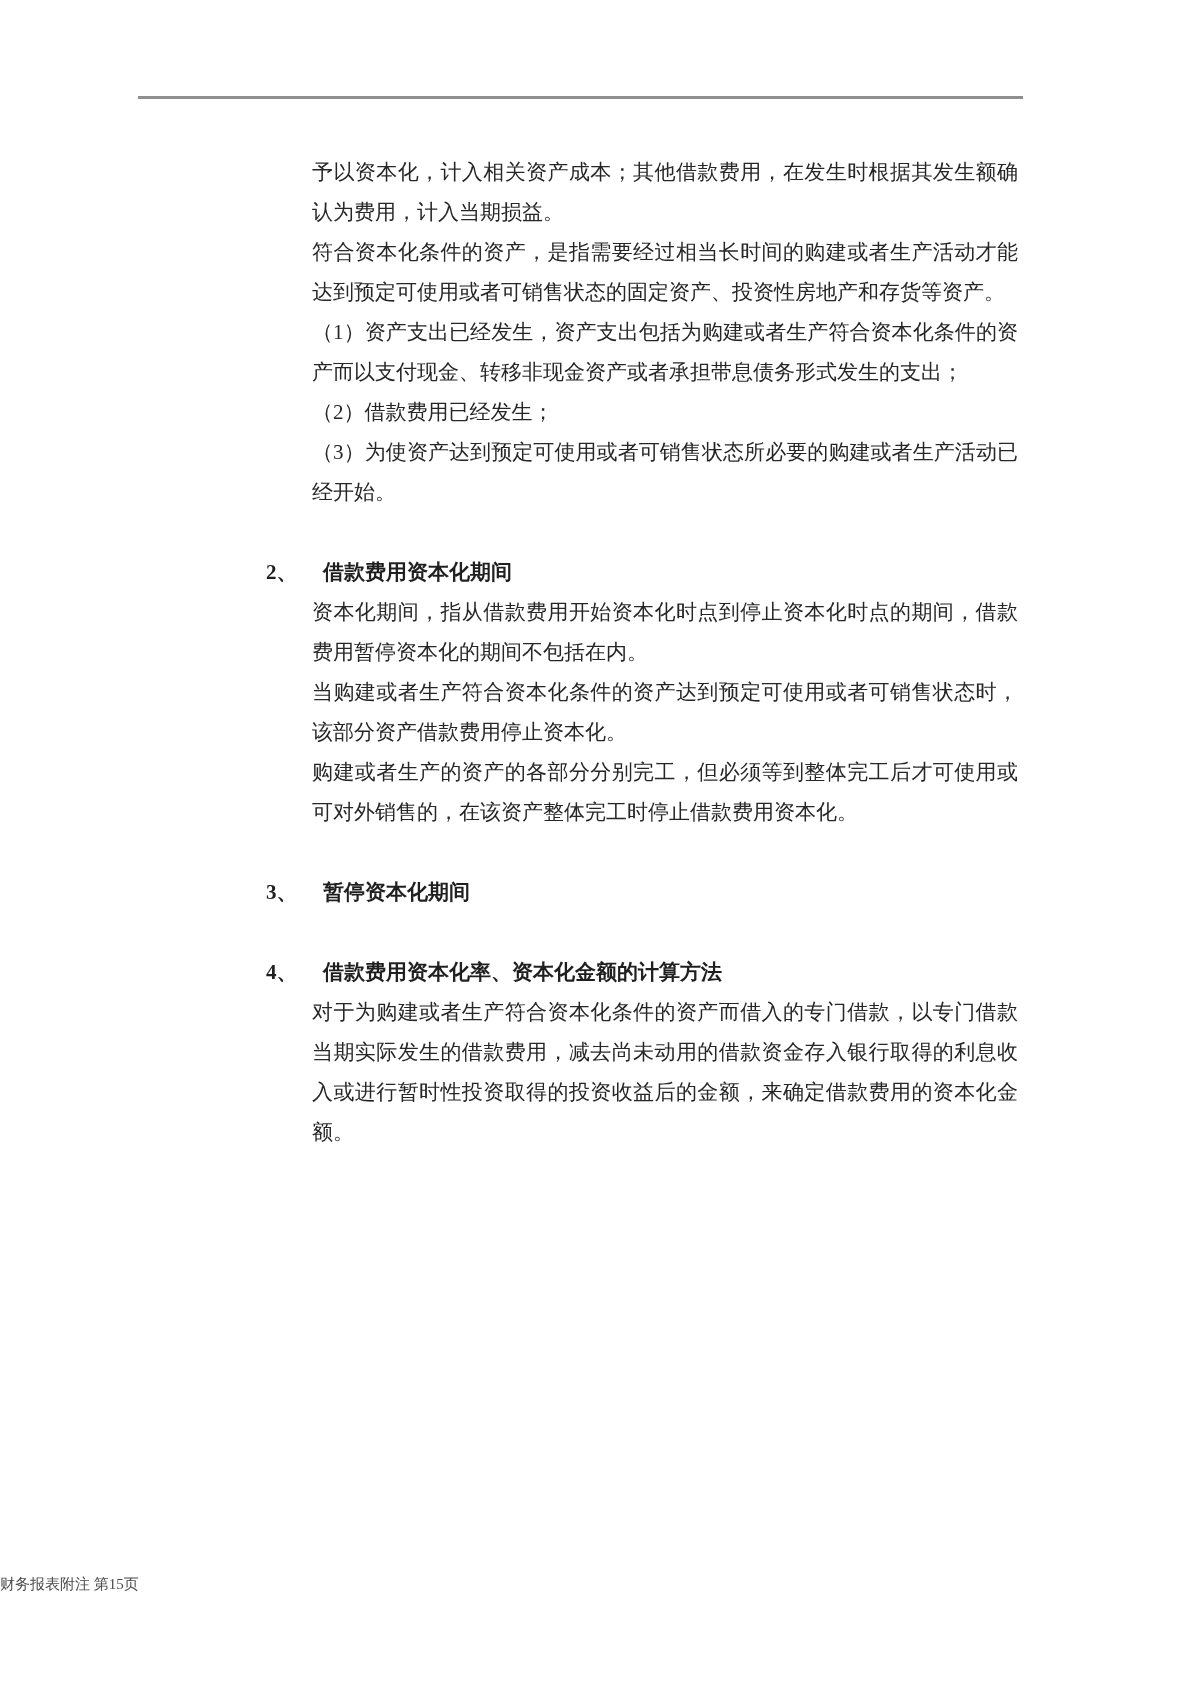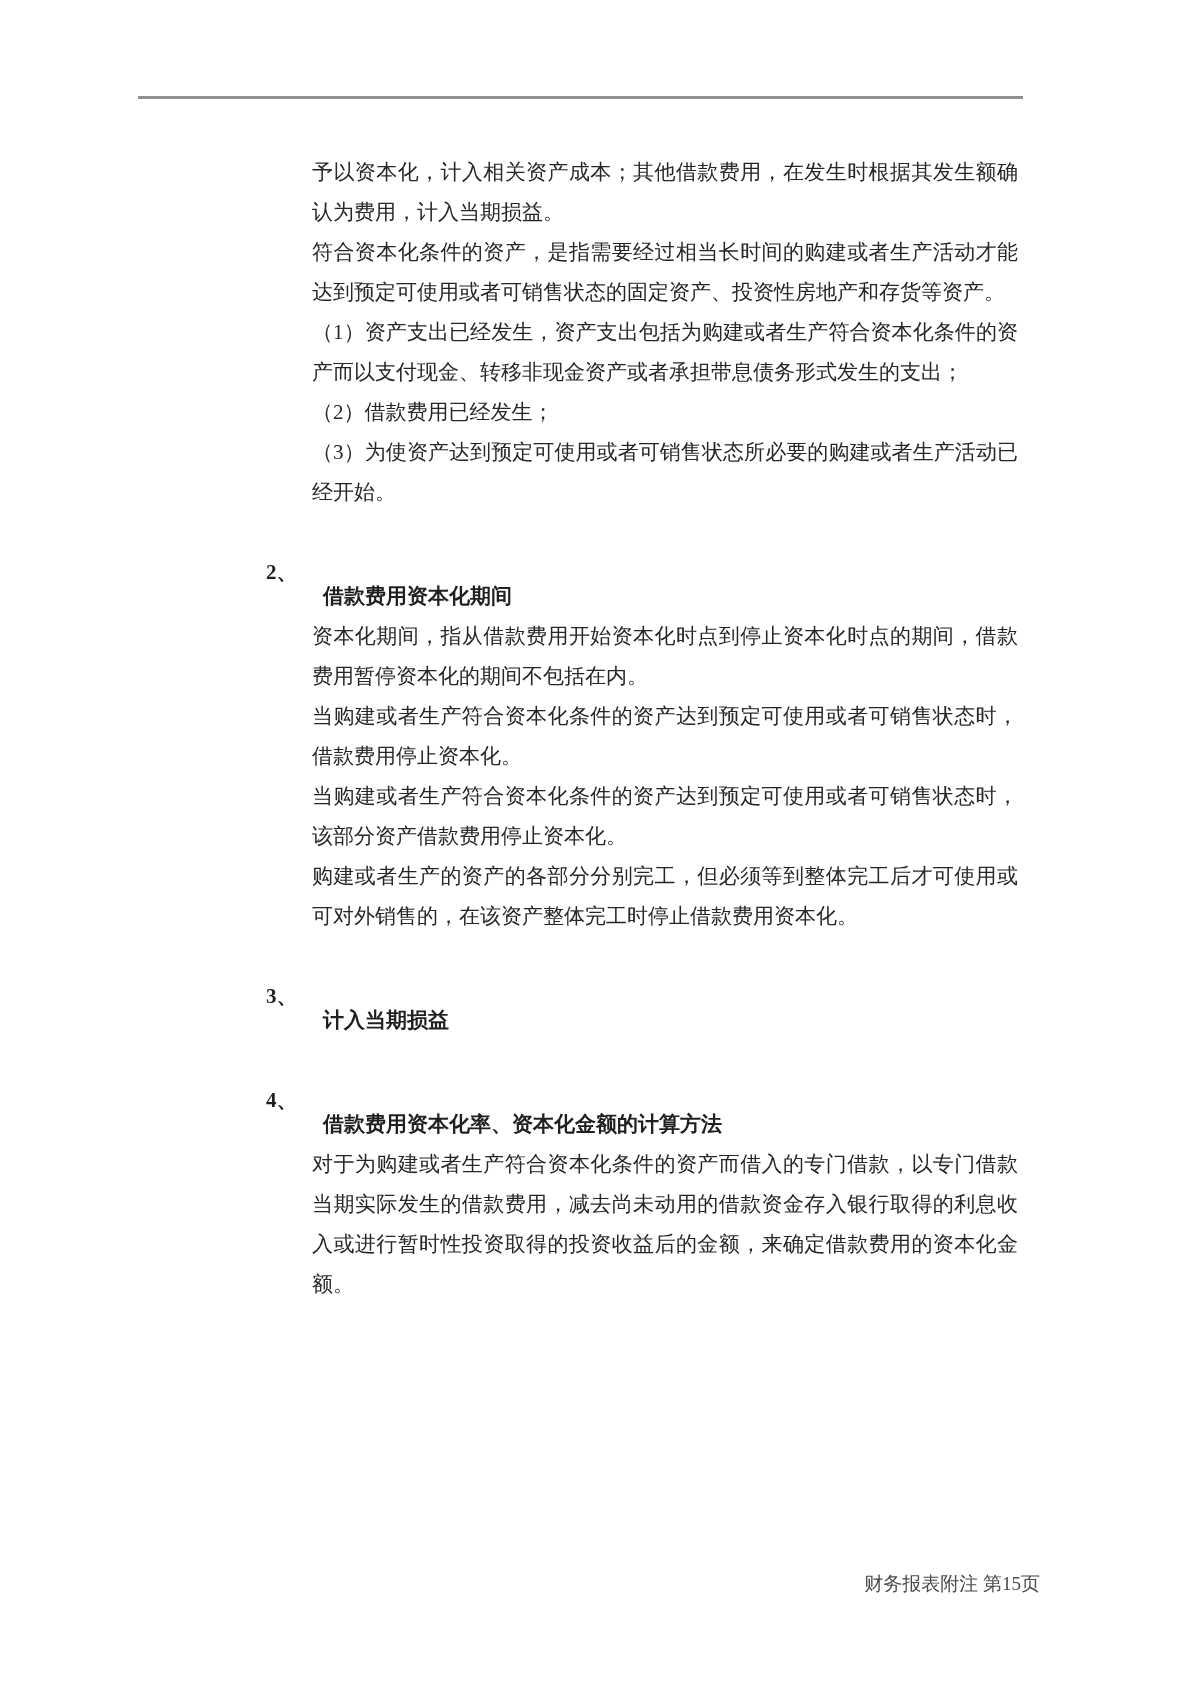--- a/index.html
+++ b/index.html
@@ -44,29 +44,28 @@
     text-align: left;
   }
   .section-heading .num {
     position: absolute;
     left: -46px;
     top: 0;
   }
   .section-heading .title {
     display: inline-block;
     margin-left: 11px;
-    margin-top: 24px;
   }
   .footer {
     position: absolute;
     left: 0;
     top: 1572px;
     width: 100%;
-    text-align: right;
-    font-size: 19px;
+    text-align: left;
+    font-size: 15px;
     line-height: 24px;
     color: #4a4a4a;
   }
 </style>
 </head>
 <body>
 
 <div class="page">
 
   <div class="top-rule"></div>
@@ -77,27 +76,26 @@
     <p>符合资本化条件的资产，是指需要经过相当长时间的购建或者生产活动才能达到预定可使用或者可销售状态的固定资产、投资性房地产和存货等资产。</p>
     <p>（1）资产支出已经发生，资产支出包括为购建或者生产符合资本化条件的资产而以支付现金、转移非现金资产或者承担带息债务形式发生的支出；</p>
     <p>（2）借款费用已经发生；</p>
     <p>（3）为使资产达到预定可使用或者可销售状态所必要的购建或者生产活动已经开始。</p>
 
     <div class="section-heading">
       <span class="num">2、</span>
       <span class="title">借款费用资本化期间</span>
     </div>
     <p>资本化期间，指从借款费用开始资本化时点到停止资本化时点的期间，借款费用暂停资本化的期间不包括在内。</p>
-    <p>当购建或者生产符合资本化条件的资产达到预定可使用或者可销售状态时，借款费用停止资本化。</p>
     <p>当购建或者生产符合资本化条件的资产达到预定可使用或者可销售状态时，该部分资产借款费用停止资本化。</p>
     <p>购建或者生产的资产的各部分分别完工，但必须等到整体完工后才可使用或可对外销售的，在该资产整体完工时停止借款费用资本化。</p>
 
     <div class="section-heading">
       <span class="num">3、</span>
-      <span class="title">计入当期损益</span>
+      <span class="title">暂停资本化期间</span>
     </div>
 
     <div class="section-heading">
       <span class="num">4、</span>
       <span class="title">借款费用资本化率、资本化金额的计算方法</span>
     </div>
     <p>对于为购建或者生产符合资本化条件的资产而借入的专门借款，以专门借款当期实际发生的借款费用，减去尚未动用的借款资金存入银行取得的利息收入或进行暂时性投资取得的投资收益后的金额，来确定借款费用的资本化金额。</p>
 
   </div>
 

